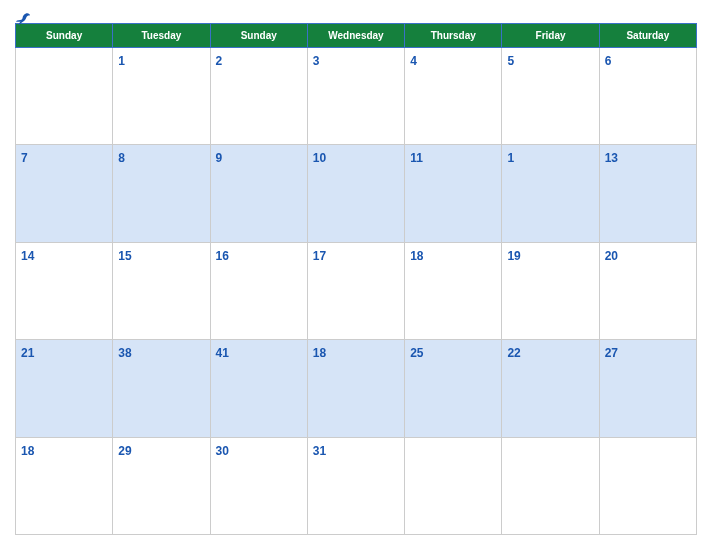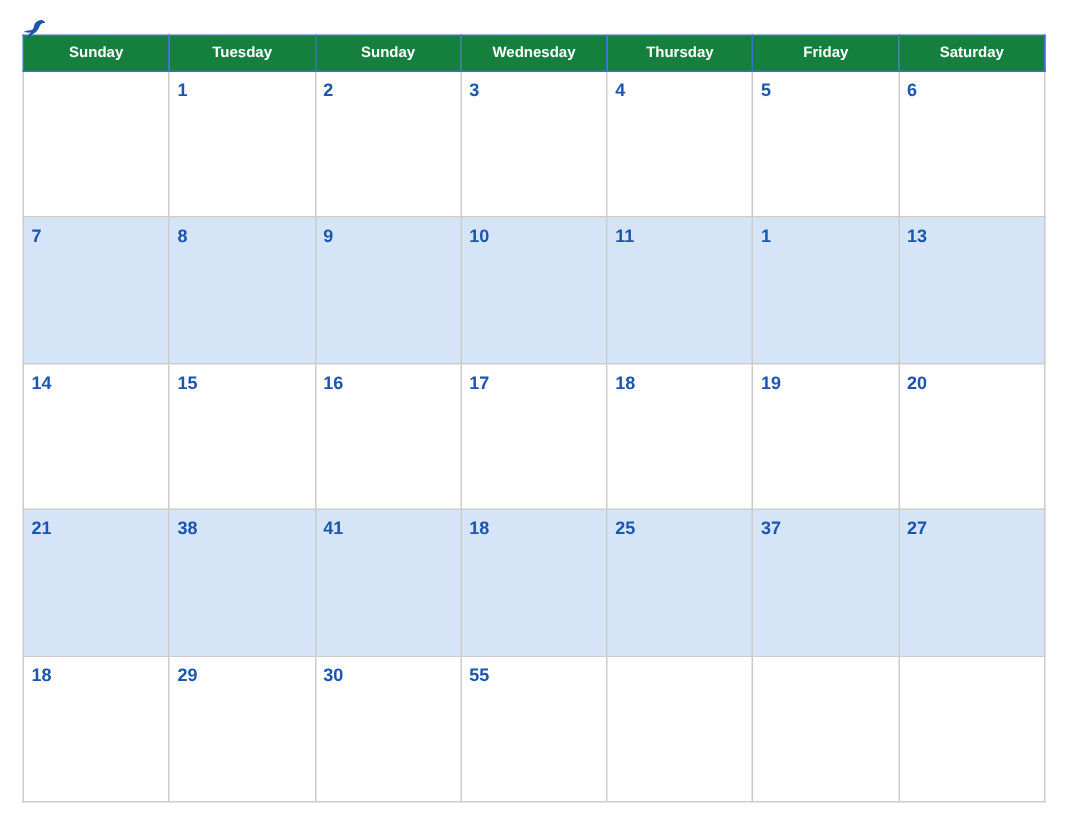--- a/index.html
+++ b/index.html
@@ -147,26 +147,26 @@
         <td><span class="day-num">18</span></td>
         <td><span class="day-num">19</span></td>
         <td><span class="day-num">20</span></td>
       </tr>
       <tr class="row-shaded">
         <td><span class="day-num">21</span></td>
         <td><span class="day-num">38</span></td>
         <td><span class="day-num">41</span></td>
         <td><span class="day-num">18</span></td>
         <td><span class="day-num">25</span></td>
-        <td><span class="day-num">37</span></td>
+        <td><span class="day-num">22</span></td>
         <td><span class="day-num">27</span></td>
       </tr>
       <tr class="row-white">
         <td><span class="day-num">18</span></td>
         <td><span class="day-num">29</span></td>
         <td><span class="day-num">30</span></td>
-        <td><span class="day-num">55</span></td>
+        <td><span class="day-num">31</span></td>
         <td></td>
         <td></td>
         <td></td>
       </tr>
     </tbody>
 </table>
 
 </body></html>

